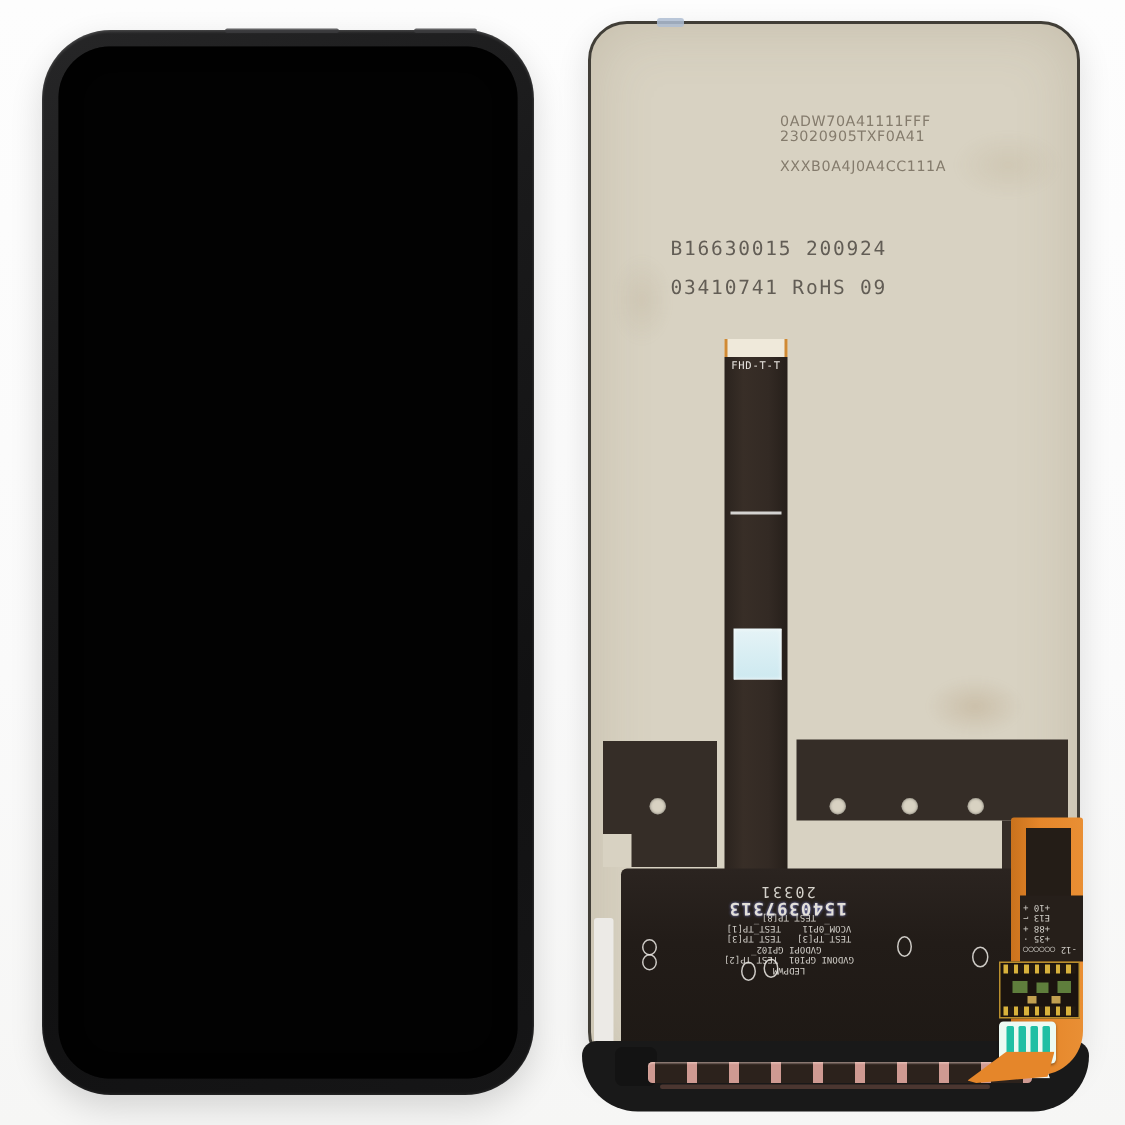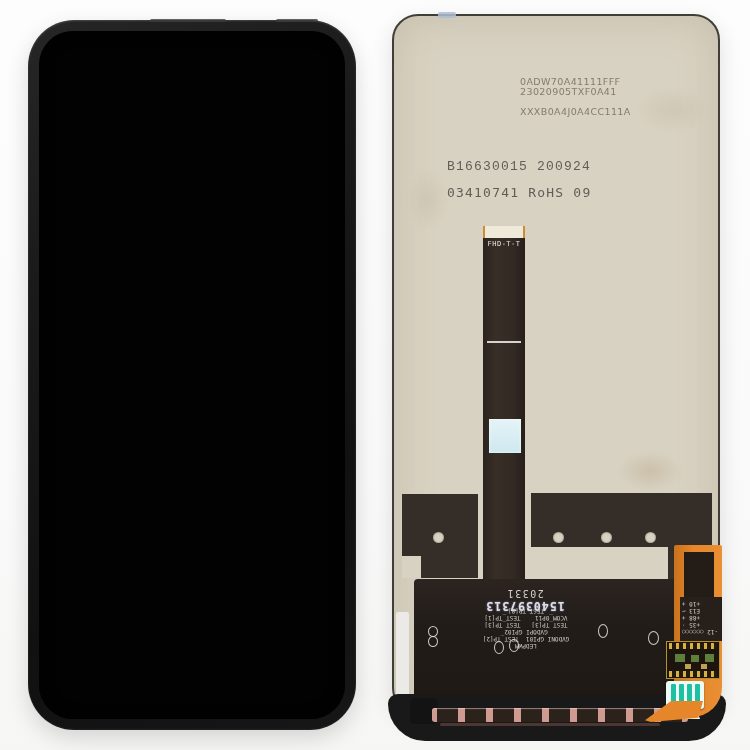--- a/index.html
+++ b/index.html
@@ -103,21 +103,21 @@
   <div class="abs blue-patch"></div>
 
   <div class="abs stain" style="left:618px;top:452px;width:64px;height:38px;background:radial-gradient(ellipse,rgba(158,126,84,.22),rgba(158,126,84,0) 70%);"></div>
   <div class="abs stain" style="left:636px;top:88px;width:72px;height:44px;background:radial-gradient(ellipse,rgba(160,140,100,.14),rgba(160,140,100,0) 70%);"></div>
   <div class="abs stain" style="left:408px;top:170px;width:40px;height:60px;background:radial-gradient(ellipse,rgba(150,130,95,.12),rgba(150,130,95,0) 70%);"></div>
 
   <div class="abs printed-code" style="top:86px;">23020905TXF0A41</div>
   <div class="abs printed-code" style="top:76px;">0ADW70A41111FFF</div>
   <div class="abs printed-code" style="top:106px;">XXXB0A4J0A4CC111A</div>
 
-  <div class="abs etched-code" style="top:159px;font-family:Liberation Mono, monospace;">B16630015 200924</div>
+  <div class="abs etched-code" style="top:159px;">B16630015 200924</div>
   <div class="abs etched-code" style="top:185px;">03410741 RoHS 09</div>
 
   <div class="abs ribbon-top"></div>
   <div class="abs ribbon-body"></div>
   <div class="abs ribbon-label">FHD-T-T</div>
   <div class="abs ribbon-line"></div>
   <div class="abs blue-square"></div>
 
   <div class="abs wing" style="left:402px;top:494px;width:76px;height:84px;"></div>
   <div class="abs" style="left:402px;top:556px;width:19px;height:22px;background:#d8d2c2;"></div>

